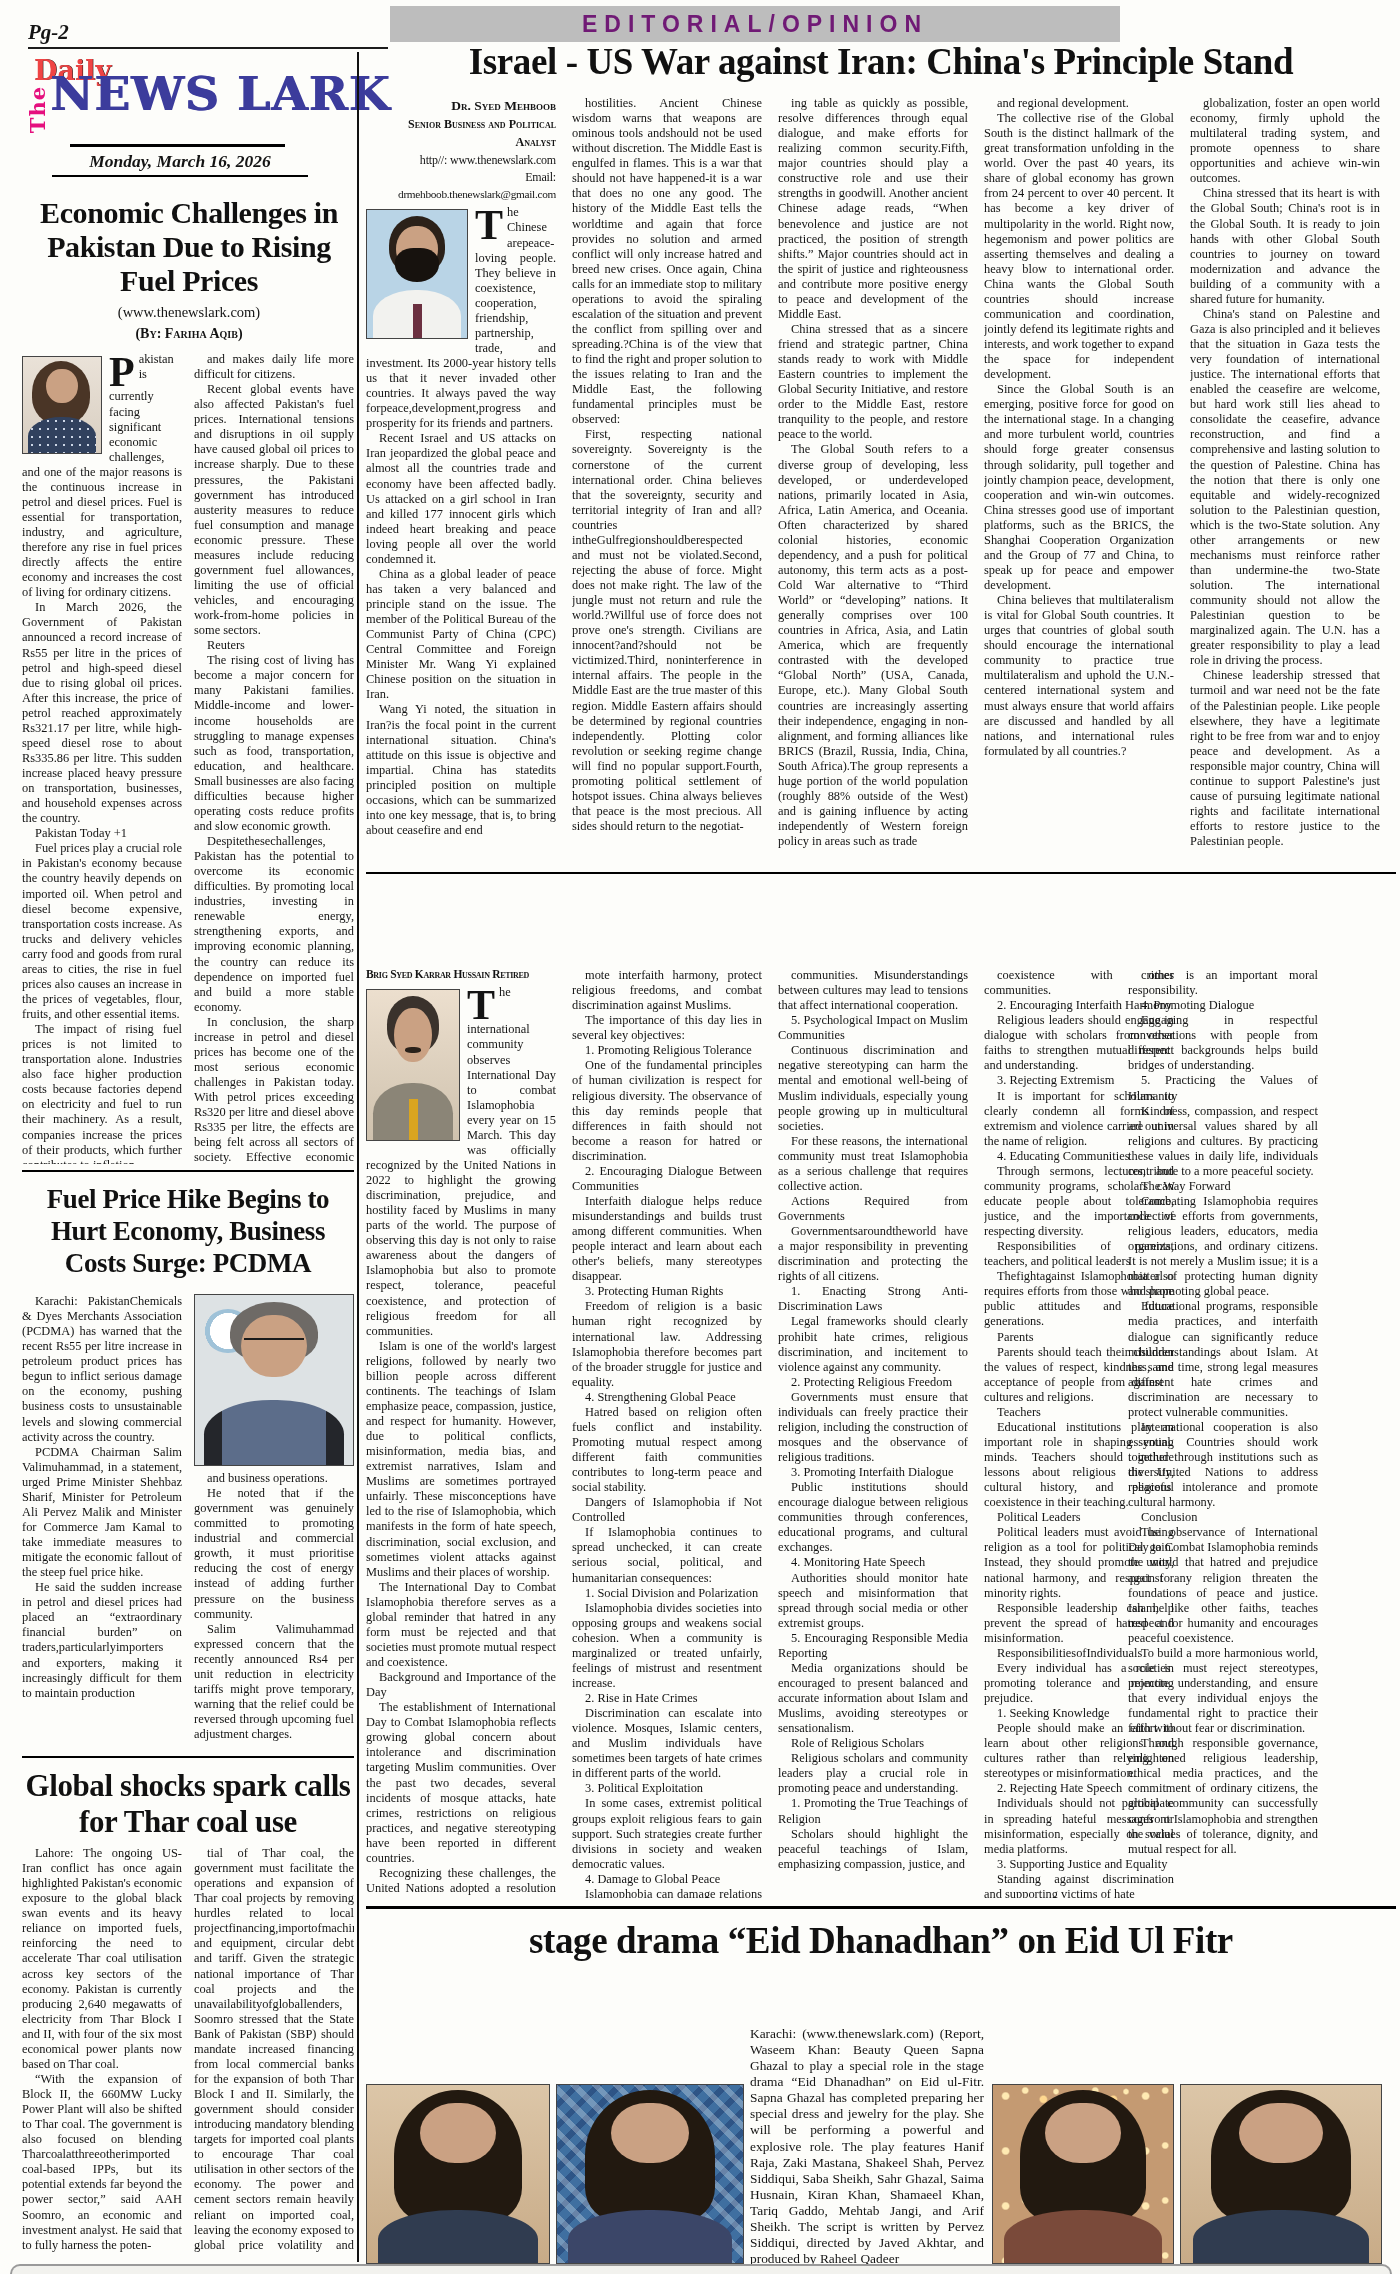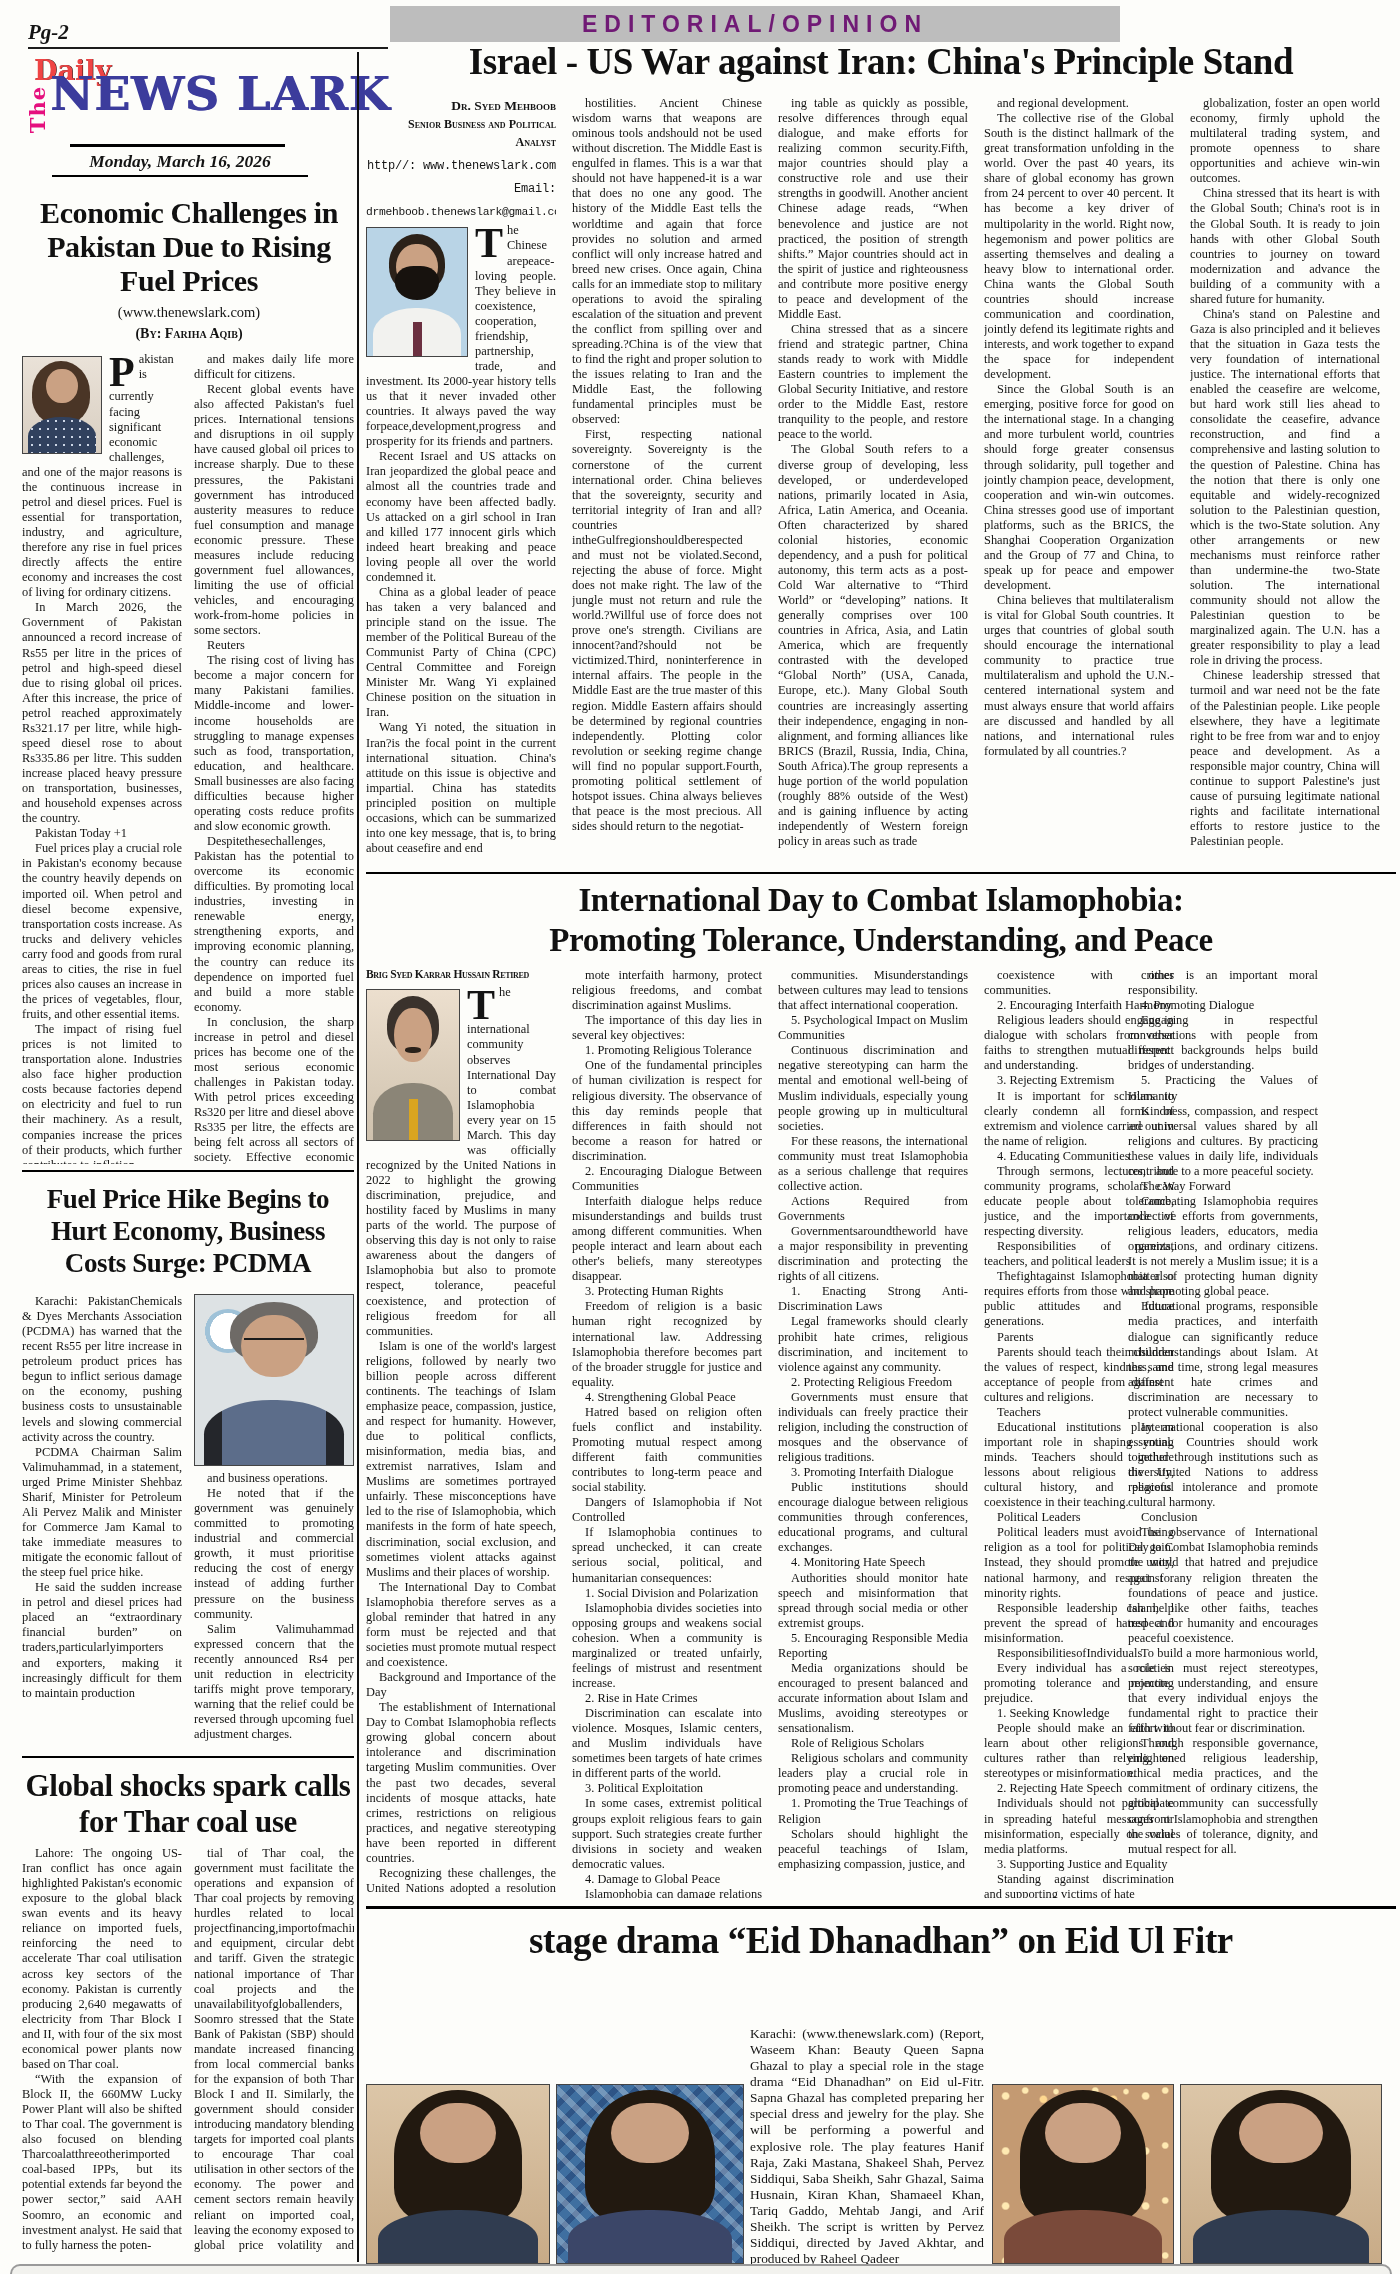--- a/index.html
+++ b/index.html
@@ -27,21 +27,21 @@
   .col p.lead{text-indent:0;}
   .dropcap{float:left;font:bold 42px/0.82 "Liberation Serif",serif;padding:3px 4px 0 0;}
   .site-line{position:absolute;text-align:center;font-size:14.5px;}
   .sc{font-variant:small-caps;font-weight:bold;}
   .rule-h{position:absolute;background:#000;}
   .v-divider{position:absolute;left:357px;top:52px;width:1.5px;height:2210px;background:#111;}
   
   .byline-block{text-align:right;margin-bottom:4px;}
   .bl-name{font-variant:small-caps;font-weight:bold;font-size:13.5px;margin-top:2px;}
   .bl-role{font-variant:small-caps;font-weight:bold;font-size:12px;margin-top:3px;}
-  .bl-url{font-size:12px;margin-top:9px;letter-spacing:-.2px;font-family:Liberation Mono, monospace;}
+  .bl-url{font-size:12px;margin-top:3px;letter-spacing:-.2px;}
   .bl-email{font-size:11.3px;letter-spacing:-.3px;}
   .bl-single{font-variant:small-caps;font-weight:bold;font-size:11.5px;letter-spacing:-.3px;white-space:nowrap;text-align:left;margin-bottom:3px;}
   
   .inline-photo{position:relative;border:1px solid #444;overflow:hidden;background:#cfd8d2;}
   .p-hair{position:absolute;left:22%;top:4%;width:56%;height:46%;border-radius:50% 50% 42% 42%;background:#2b2119;}
   .p-face{position:absolute;left:29%;top:12%;width:42%;height:36%;border-radius:48%/52%;background:#caa183;}
   .p-body{position:absolute;left:6%;bottom:-4%;width:88%;height:42%;border-radius:48% 48% 0 0;background:#41506b;}
   .p-beard{position:absolute;left:28%;top:29%;width:44%;height:27%;border-radius:42% 42% 50% 50%;background:#17120e;}
   .p-tie{position:absolute;left:46%;bottom:0;width:9%;height:27%;background:#6b3040;}
   .p-mustache{position:absolute;left:41%;top:38%;width:18%;height:4%;border-radius:40%;background:#2a211a;}
@@ -197,24 +197,20 @@
     </div>
   <div class="col" style="left:1190px;top:96px;width:190px;height:772px;">
       <p>globalization, foster an open world economy, firmly uphold the multilateral trading system, and promote openness to share opportunities and achieve win-win outcomes.</p>
       <p>China stressed that its heart is with the Global South; China's root is in the Global South. It is ready to join hands with other Global South countries to journey on toward modernization and advance the building of a community with a shared future for humanity.</p>
       <p>China's stand on Palestine and Gaza is also principled and it believes that the situation in Gaza tests the very foundation of international justice. The international efforts that enabled the ceasefire are welcome, but hard work still lies ahead to consolidate the ceasefire, advance reconstruction, and find a comprehensive and lasting solution to the question of Palestine. China has the notion that there is only one equitable and widely-recognized solution to the Palestinian question, which is the two-State solution. Any other arrangements or new mechanisms must reinforce rather than undermine-the two-State solution. The international community should not allow the Palestinian question to be marginalized again. The U.N. has a greater responsibility to play a lead role in driving the process.</p>
       <p>Chinese leadership stressed that turmoil and war need not be the fate of the Palestinian people. Like people elsewhere, they have a legitimate right to be free from war and to enjoy peace and development. As a responsible major country, China will continue to support Palestine's just cause of pursuing legitimate national rights and facilitate international efforts to restore justice to the Palestinian people.</p>
     </div>
 
   <div class="rule-h" style="left:366px;top:872px;width:1030px;height:2px;"></div>
 
-  <div class="hl" style="left:366px;top:880px;width:1030px;font-size:33px;line-height:1.22;">
-    <div>International Day to Combat Islamophobia:</div>
-    <div>Promoting Tolerance, Understanding, and Peace</div>
-  </div>
 
   <div class="col" style="left:366px;top:968px;width:190px;height:930px;">
     <div class="bl-single">Brig Syed Karrar Hussain Retired</div>
     <div class="inline-photo karrar" style="float:left;width:92px;height:150px;margin:4px 7px 3px 0;">
       <div class="p-hair"></div>
       <div class="p-face"></div>
       <div class="p-mustache"></div>
       <div class="p-body"></div>
       <div class="p-tie"></div>
     </div>

